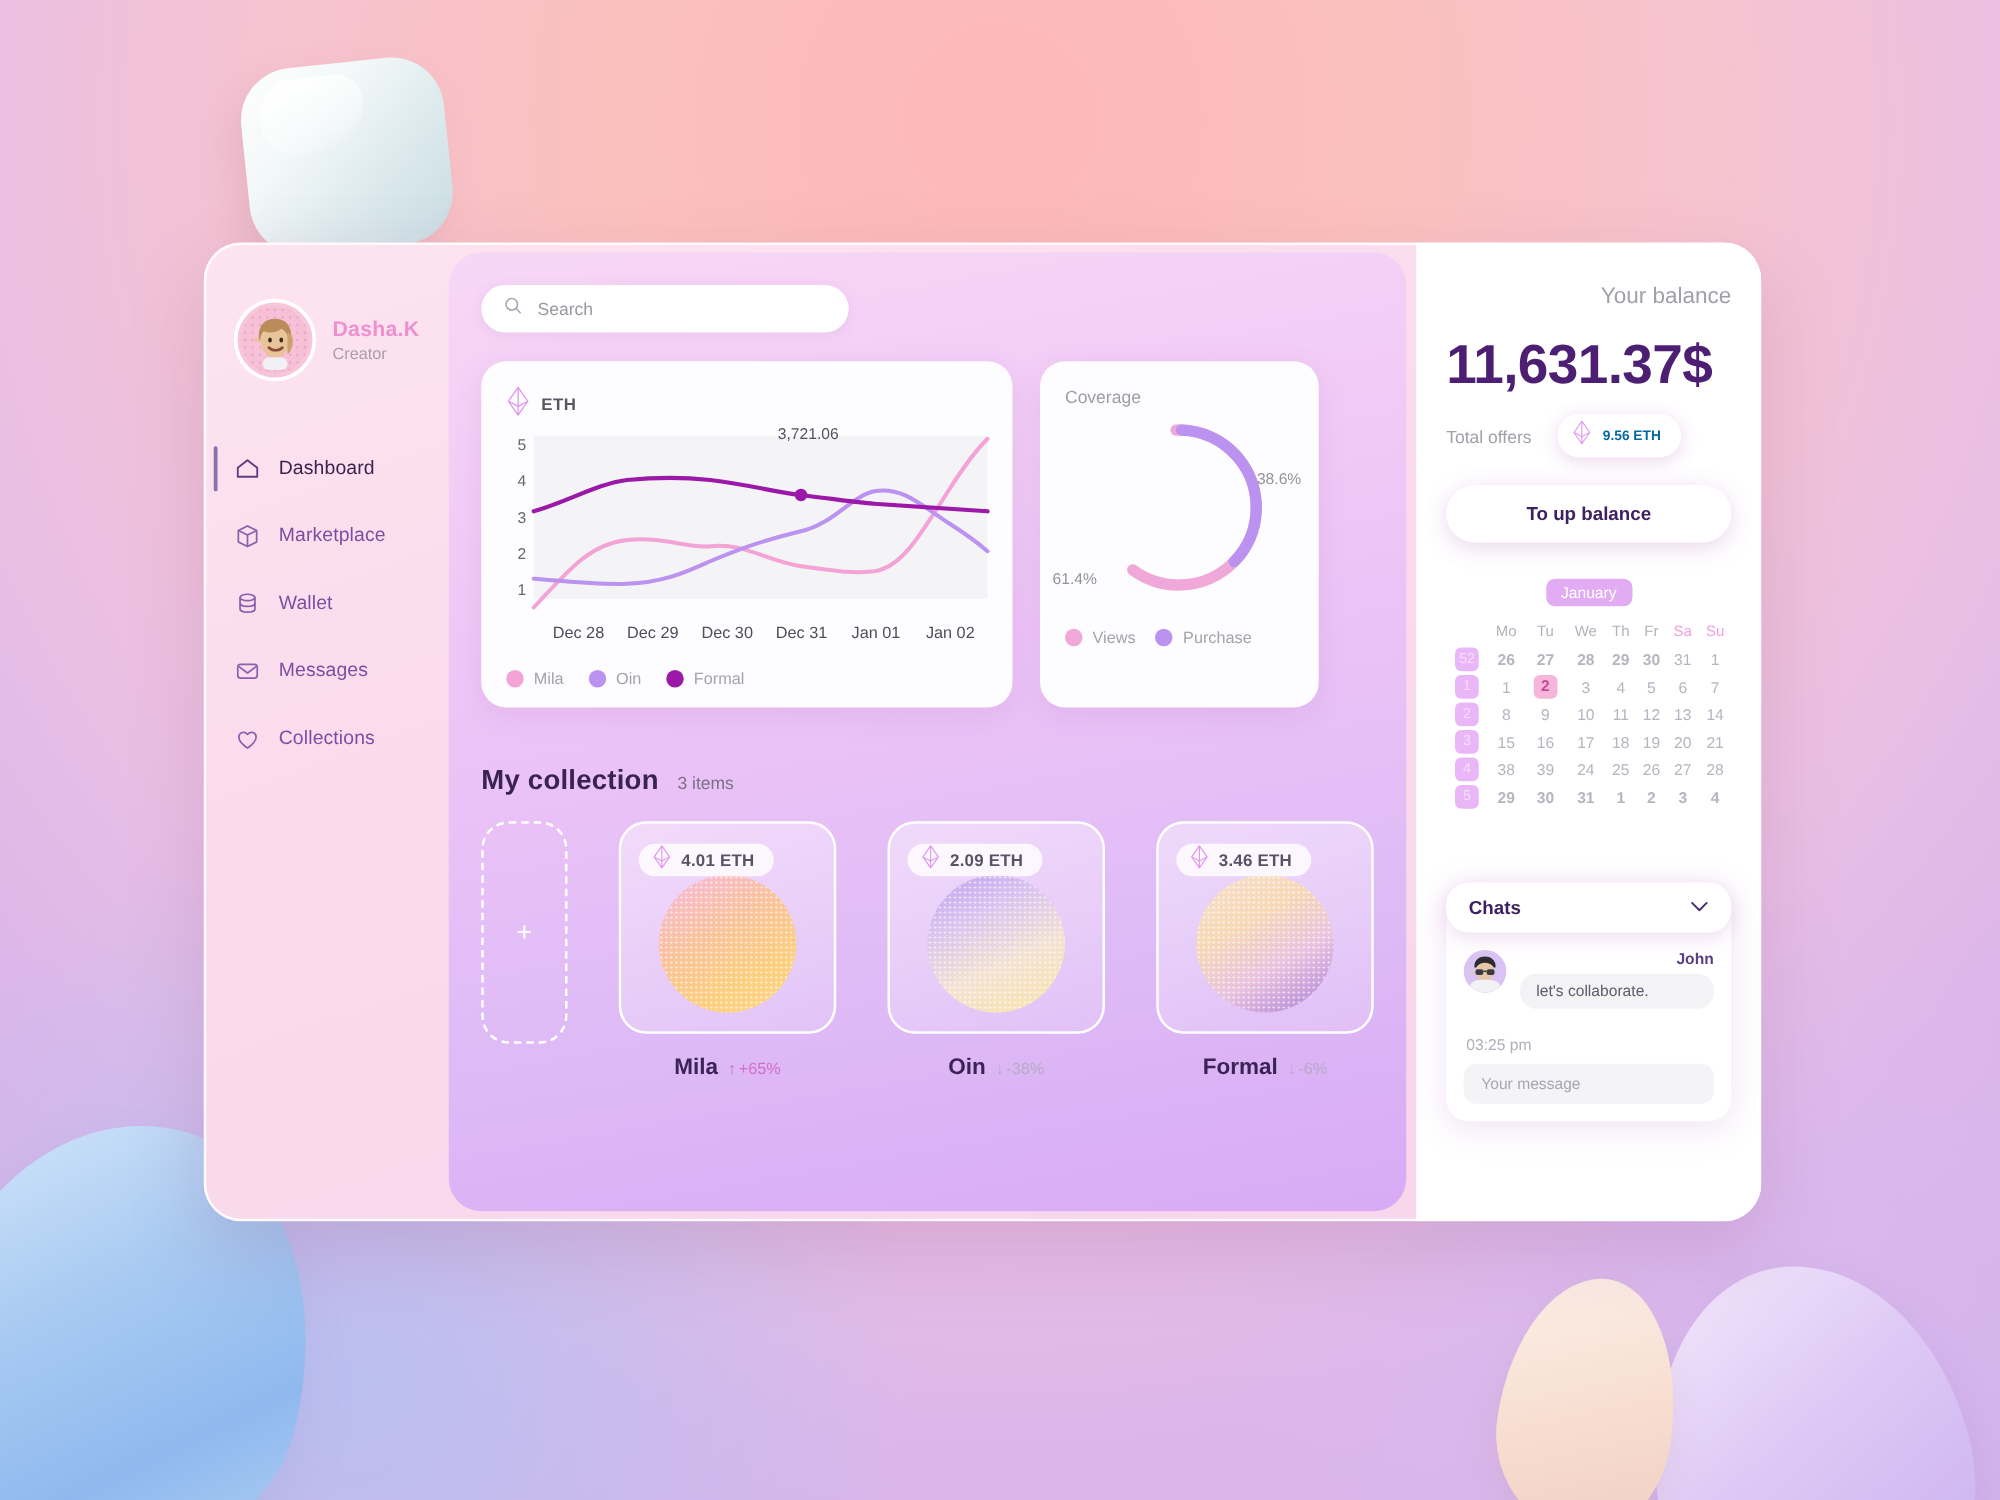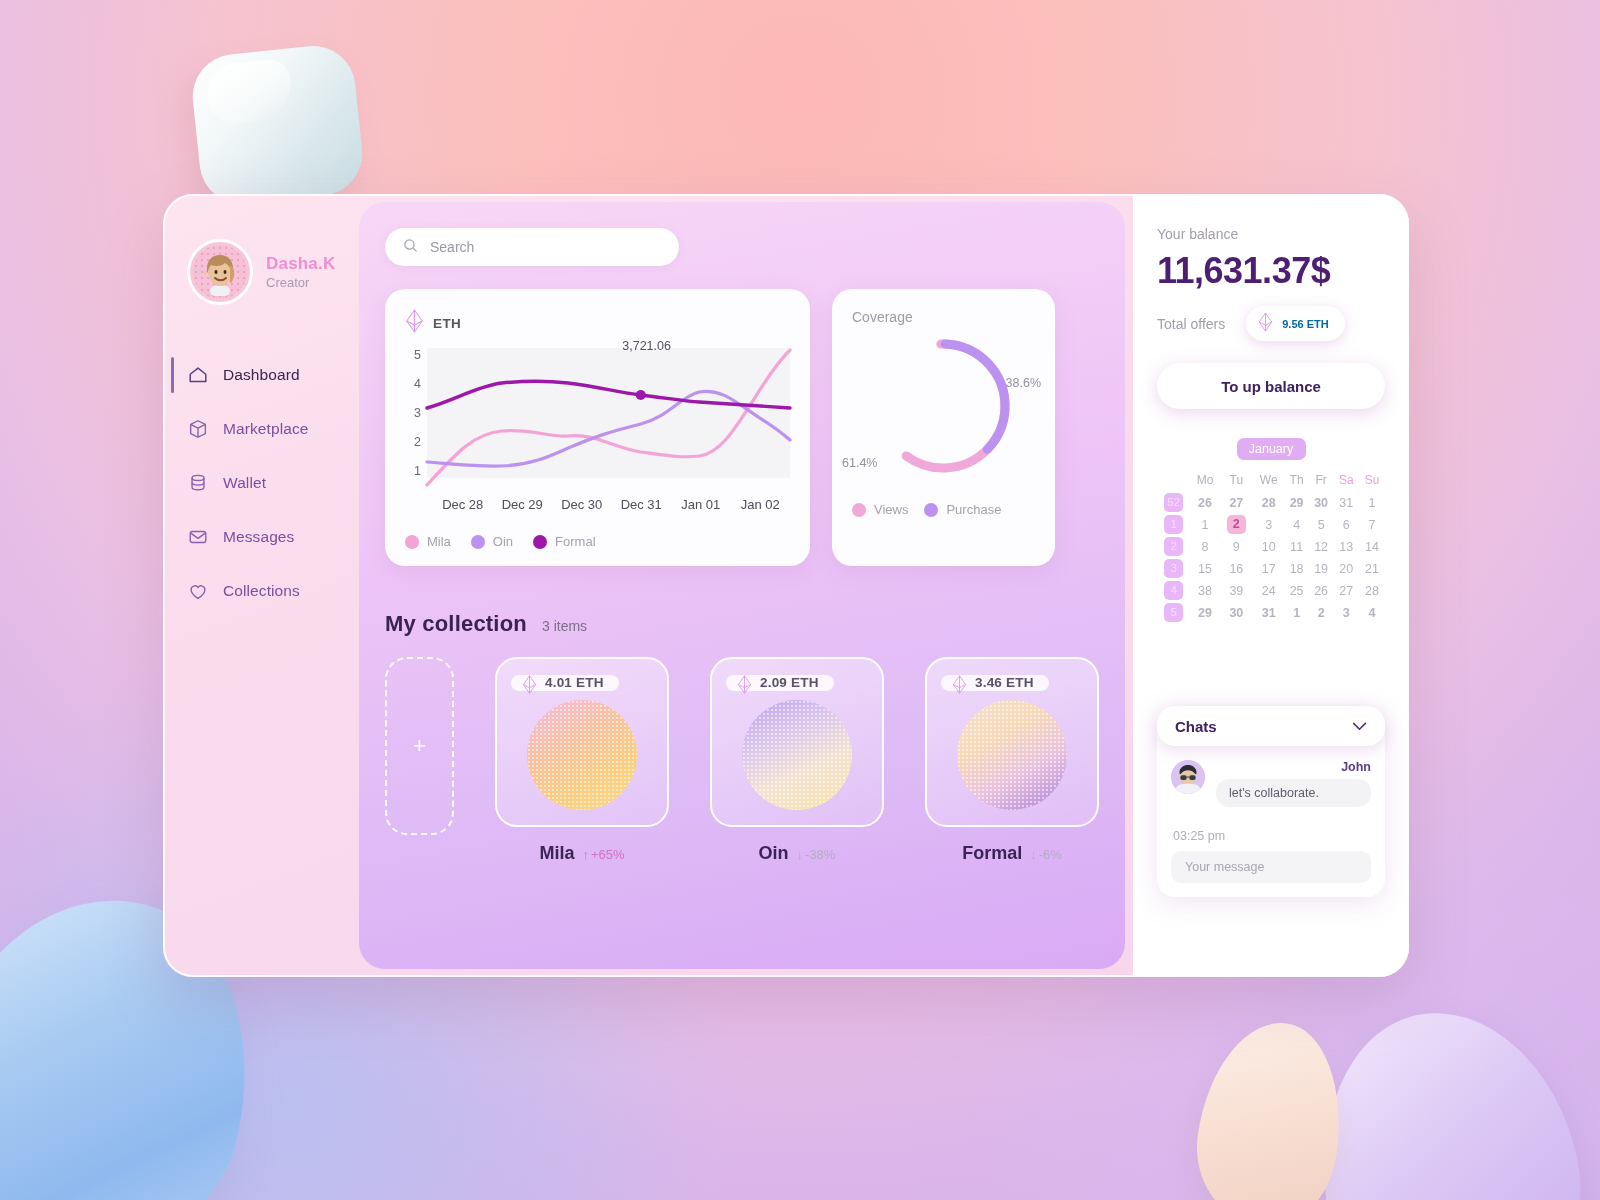--- a/index.html
+++ b/index.html
@@ -151,43 +151,43 @@
     border:2px dashed #ffffff; display:flex; align-items:center; justify-content:center;
     color:#ffffff; font-size:22px; font-weight:300; cursor:pointer;
   }
   .nft { width:174px; }
   .nft-card {
     width:174px; height:170px; border-radius:22px; position:relative;
     border:2.5px solid #ffffff; overflow:hidden;
     background:linear-gradient(160deg,rgba(255,255,255,.42) 0%,rgba(255,255,255,.14) 100%);
   }
   .price-pill {
-    position:absolute; left:14px; top:16px; height:16px; border-radius:17px;
-    background:rgba(255,255,255,.82); display:flex; align-items:flex-start; gap:8px;
+    position:absolute; left:14px; top:16px; height:26px; border-radius:17px;
+    background:rgba(255,255,255,.82); display:flex; align-items:center; gap:8px;
     padding:0 15px 0 11px; z-index:2;
   }
   .price-text { font-size:13.5px; font-weight:700; color:#585266; letter-spacing:.2px; }
   .orb { position:absolute; left:50%; top:58%; transform:translate(-50%,-50%);
          width:110px; height:110px; border-radius:50%; }
   .orb::after{ content:""; position:absolute; inset:0; border-radius:50%;
     background-image:radial-gradient(rgba(255,255,255,.55) .9px, transparent 1.1px);
     background-size:4px 4px; mix-blend-mode:screen; }
   .nft-caption { margin-top:16px; display:flex; align-items:baseline; gap:8px; justify-content:center; }
   .nft-name { font-size:18px; font-weight:700; color:#3b2455; }
   .nft-change { font-size:13px; display:flex; align-items:center; gap:2px; }
   .up { color:#d46fc9; }
   .down { color:#b6abc4; }
 
   
   #right {
     width:276px; flex:0 0 276px; background:#ffffff; padding:32px 24px 0 24px;
     position:relative;
   }
-  .balance-label { font-size:14px; color:#a39eaa; }
-  .balance-value { font-size:36px; font-weight:700; color:#4d1f73; letter-spacing:-.5px; margin-top:8px; }
+  .balance-label { font-size:18px; color:#a39eaa;text-align:right; }
+  .balance-value { font-size:44px; font-weight:700; color:#4d1f73; letter-spacing:-.5px; margin-top:20px; }
   .offers-row { display:flex; align-items:center; gap:21px; margin-top:14px; }
   .offers-label { font-size:14px; color:#a39eaa; }
   .eth-pill {
     height:35px; border-radius:18px; background:#fff; display:flex; align-items:center; gap:9px;
     padding:0 16px 0 12px; box-shadow:0 3px 14px rgba(196,120,200,.3);
   }
   .eth-pill-text { font-size:11px; font-weight:700; color:#0369a1; }
   .topup {
     margin-top:22px; height:46px; border-radius:23px; background:#fff;
     box-shadow:0 4px 18px rgba(190,120,200,.3);

